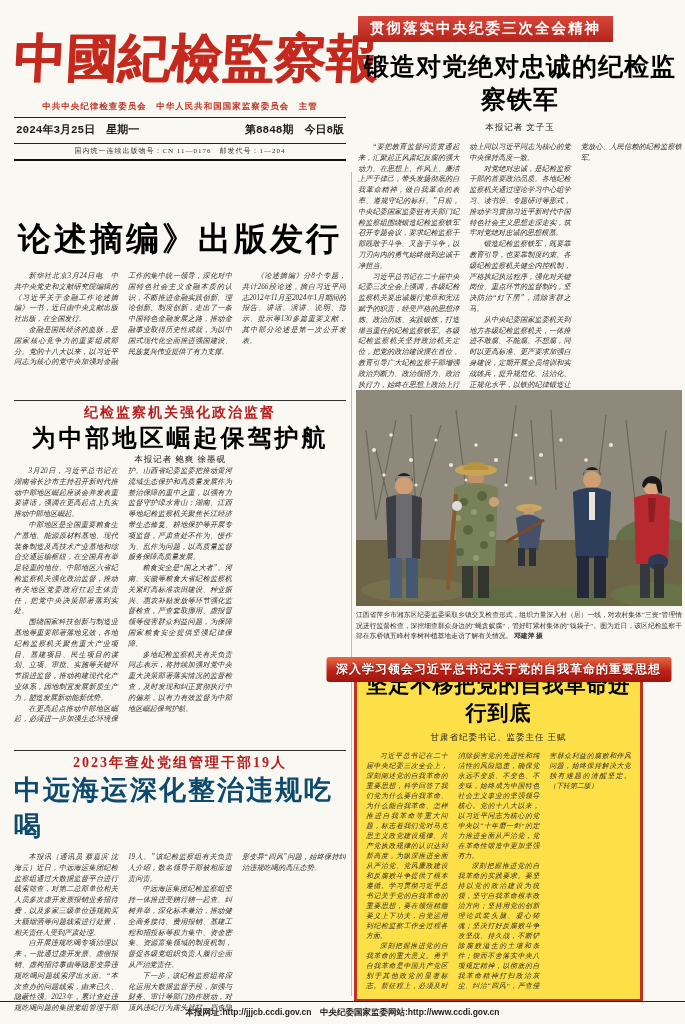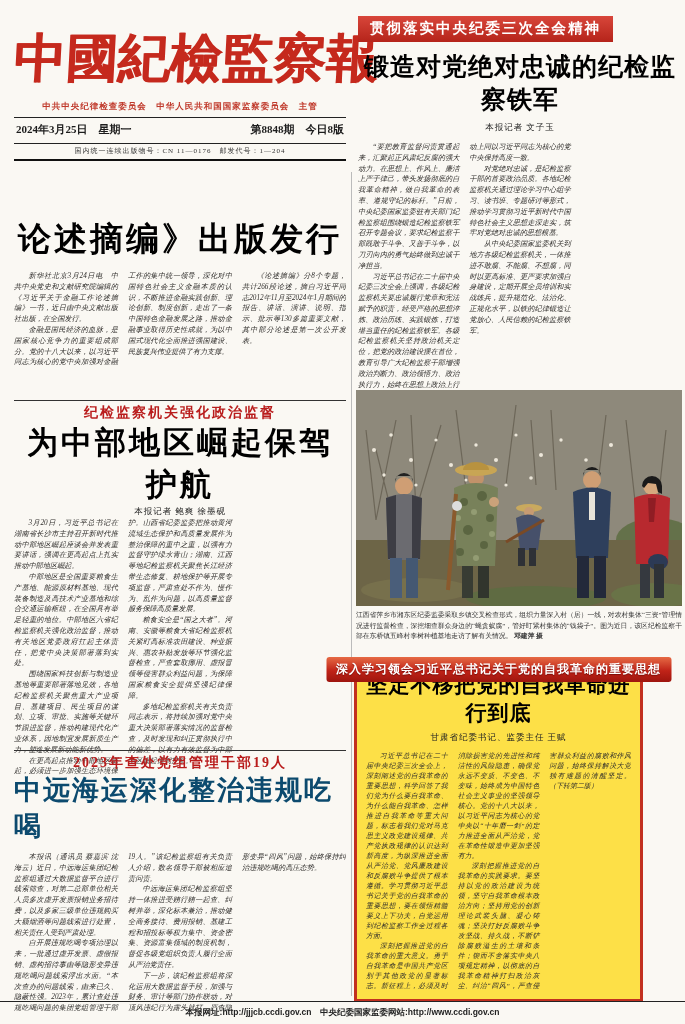--- a/index.html
+++ b/index.html
@@ -11,37 +11,37 @@
   
   .masthead{position:absolute; left:14px; top:16px; width:332px; height:150px;}
   .mast-title{
     font-family:"DejaVu Serif","Liberation Serif",serif;
     font-weight:900; font-size:52px; line-height:1.6; letter-spacing:0px;
     color:#c5291d; white-space:nowrap; transform:skewX(-3deg);
     text-shadow:1px 0 #c5291d;
   }
   .mast-supervisor{font-size:8.5px; color:#c03a2c; text-align:center; letter-spacing:1px; margin-top:2px; font-weight:bold;}
   .rule-thin{border-top:1px solid #222; margin-top:4px;}
-  .dateline{display:flex; justify-content:space-between; font-size:11px; font-weight:bold; padding:4px 2px 2px 2px; font-family:Liberation Serif, serif;}
+  .dateline{display:flex; justify-content:space-between; font-size:11px; font-weight:bold; padding:4px 2px 2px 2px; font-family:Liberation Mono, monospace;}
   .publine{font-size:7px; text-align:center; color:#333; letter-spacing:1px; padding:2px 0 3px 0;}
   .rule-thick{border-top:2.5px solid #111;}
   
   .kicker{font-size:14px; text-align:center; letter-spacing:2px; color:#b91c1c; font-weight:bold;}
   .byline{font-size:8.5px; text-align:center; color:#222; letter-spacing:1px;}
   .bodytext{column-count:3; column-gap:10px; column-fill:auto; text-align:justify; overflow:hidden; color:#2e2c2a;font-style:italic;}
   .bodytext p{margin:0; text-indent:2em;}
   
   .lead{position:absolute; left:14px; top:170px; width:332px; height:226px;}
   .lead-h{font-family:"Liberation Sans","DejaVu Sans",sans-serif; font-weight:900; font-size:33px; line-height:1.38; text-align:center; color:#000;}
   .lead-h .l2{letter-spacing:3px;}
   .lead .bodytext{margin-top:10px; height:106px; font-size:7.2px; line-height:1.5;}
   .divider-left{position:absolute; left:14px; width:332px; border-top:1px solid #333;}
   
   .central{position:absolute; left:14px; top:404px; width:332px; height:342px;}
-  .central-h{font-weight:900; font-size:31px; letter-spacing:3px; text-align:center; color:#000; margin-top:3px;}
+  .central-h{font-weight:900; font-size:24px; letter-spacing:3px; text-align:center; color:#000; margin-top:3px;}
   .central .bodytext{height:262px; font-size:7.2px; line-height:1.5;}
   
   .cosco{position:absolute; left:14px; top:754px; width:332px; height:244px;}
   .cosco-h{font-weight:900; font-size:27px; letter-spacing:2px; text-align:left; color:#0c4a6e; margin-top:4px;}
   .cosco .bodytext{margin-top:8px; height:168px; font-size:7.2px; line-height:1.5;}
   
   .vrule{position:absolute; left:351px; top:172px; height:824px; border-left:1px solid #bbb;}
   .tr-article{position:absolute; left:358px; top:16px; width:324px; height:356px;}
   .tr-banner{
     display:inline-block; background:linear-gradient(#d8463a,#b5241a);
@@ -94,20 +94,21 @@
   </header>
 
   <section class="tr-article">
     <span class="tr-banner">贯彻落实中央纪委三次全会精神</span>
     <h2 class="tr-h" style="margin:8px 0 0 0;">锻造对党绝对忠诚的纪检监察铁军</h2>
     <div class="byline">本报记者 文子玉</div>
     <div class="bodytext">
         <p>“要把教育监督问责贯通起来，汇聚起正风肃纪反腐的强大动力。在思想上、作风上、廉洁上严于律己，带头发扬彻底的自我革命精神，做自我革命的表率、遵规守纪的标杆。”日前，中央纪委国家监委驻有关部门纪检监察组围绕锻造纪检监察铁军召开专题会议，要求纪检监察干部既敢于斗争、又善于斗争，以刀刃向内的勇气始终做到忠诚干净担当。</p>
         <p>习近平总书记在二十届中央纪委三次全会上强调，各级纪检监察机关要忠诚履行党章和宪法赋予的职责，经受严格的思想淬炼、政治历练、实践锻炼，打造堪当重任的纪检监察铁军。各级纪检监察机关坚持政治机关定位，把党的政治建设摆在首位，教育引导广大纪检监察干部增强政治判断力、政治领悟力、政治执行力，始终在思想上政治上行动上同以习近平同志为核心的党中央保持高度一致。</p>
         <p>对党绝对忠诚，是纪检监察干部的首要政治品质。各地纪检监察机关通过理论学习中心组学习、读书班、专题研讨等形式，推动学习贯彻习近平新时代中国特色社会主义思想走深走实，筑牢对党绝对忠诚的思想根基。</p>
+        <p>锻造纪检监察铁军，既要靠教育引导，也要靠制度约束。各级纪检监察机关健全内控机制，严格执纪执法程序，强化对关键岗位、重点环节的监督制约，坚决防治“灯下黑”，清除害群之马。</p>
         <p>从中央纪委国家监委机关到地方各级纪检监察机关，一体推进不敢腐、不能腐、不想腐，同时以更高标准、更严要求加强自身建设，定期开展全员培训和实战练兵，提升规范化、法治化、正规化水平，以铁的纪律锻造让党放心、人民信赖的纪检监察铁军。</p>
       </div>
   </section>
 
   <section class="lead">
     <h1 class="lead-h" style="margin:0;">
       <br>
       <span class="l2">论述摘编》出版发行</span>
     </h1>
     <div class="bodytext">

